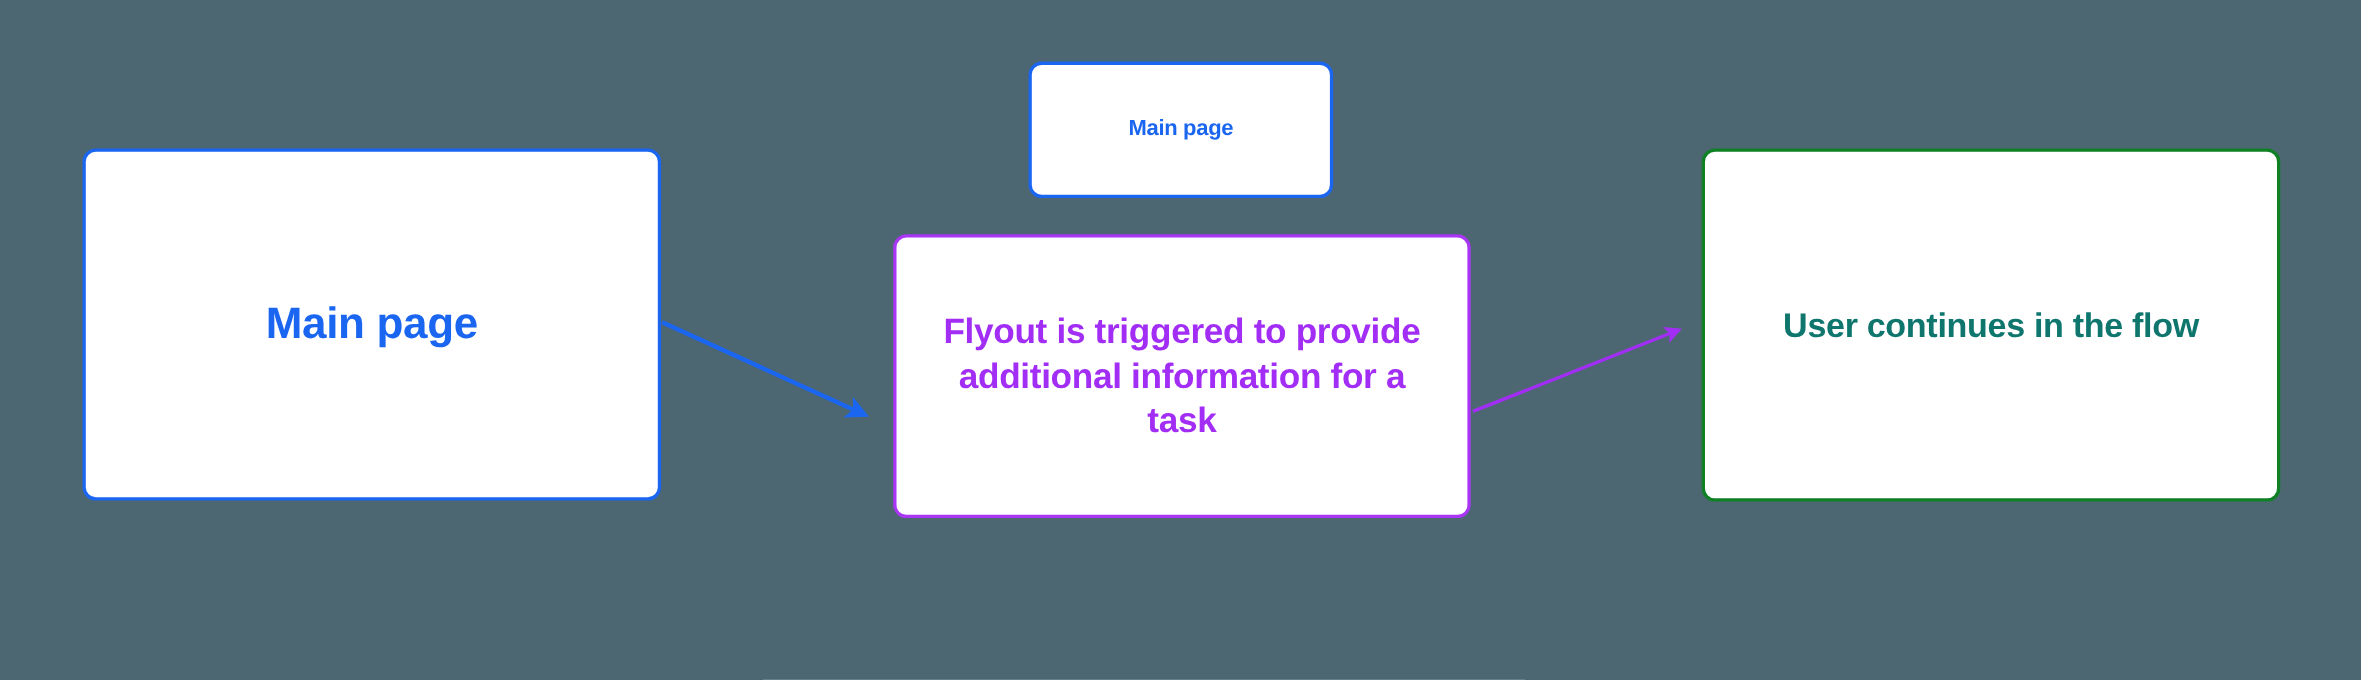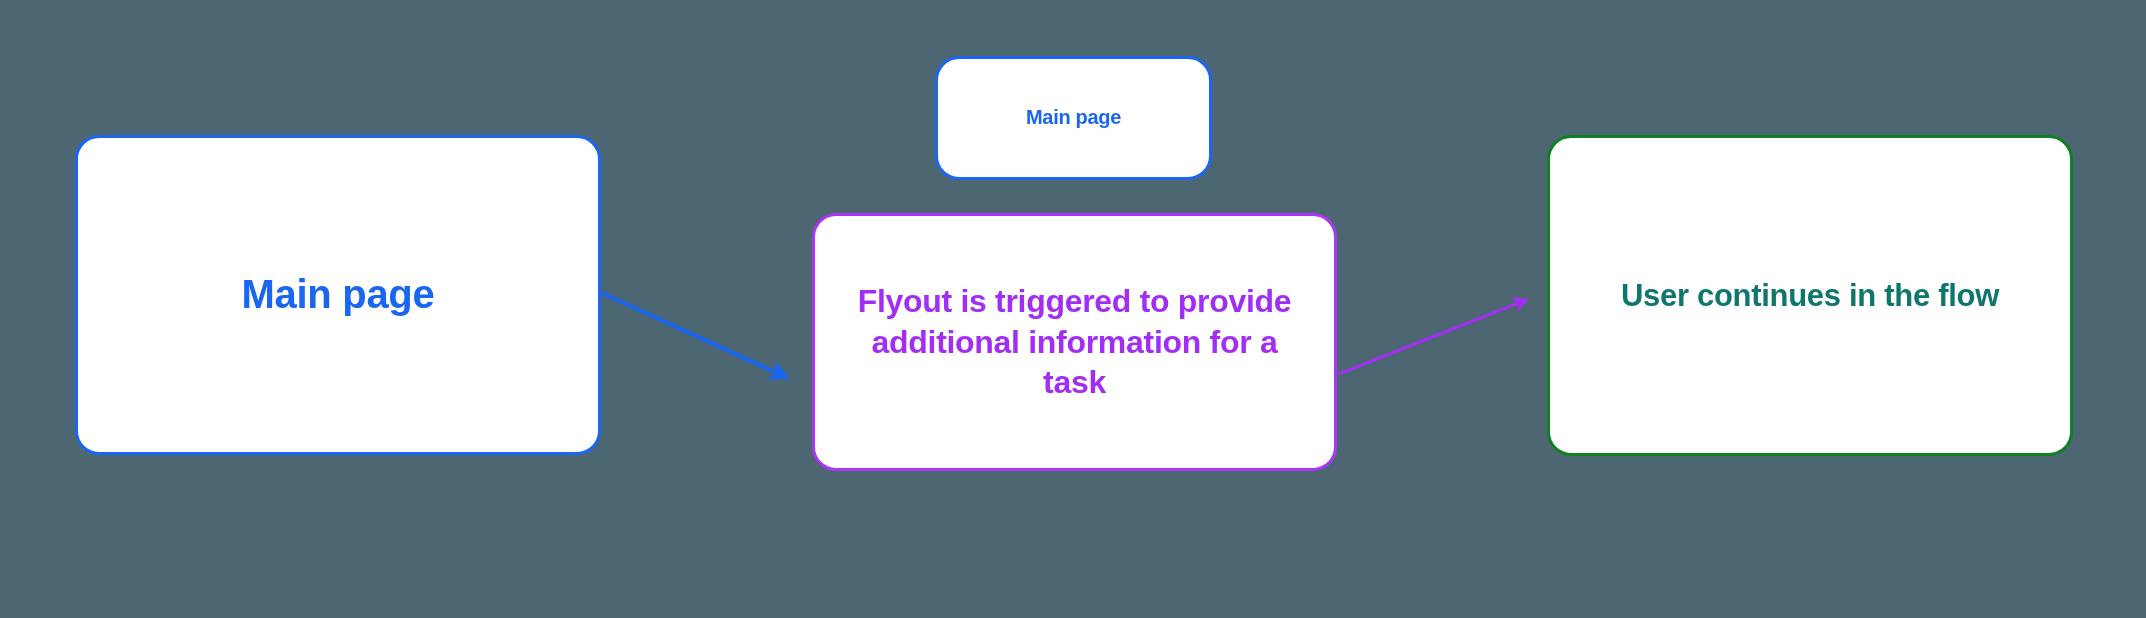--- a/index.html
+++ b/index.html
@@ -16,21 +16,21 @@
     position: relative;
     width: 2146px;
     height: 618px;
     background: #4d6772;
   }
 
   .node {
     position: absolute;
     box-sizing: border-box;
     background: #ffffff;
-    border-radius: 24px;
+    border-radius: 12px;
     display: flex;
     align-items: center;
     justify-content: center;
     text-align: center;
     font-weight: bold;
     line-height: 1.28;
     letter-spacing: -0.3px;
   }
 
   

